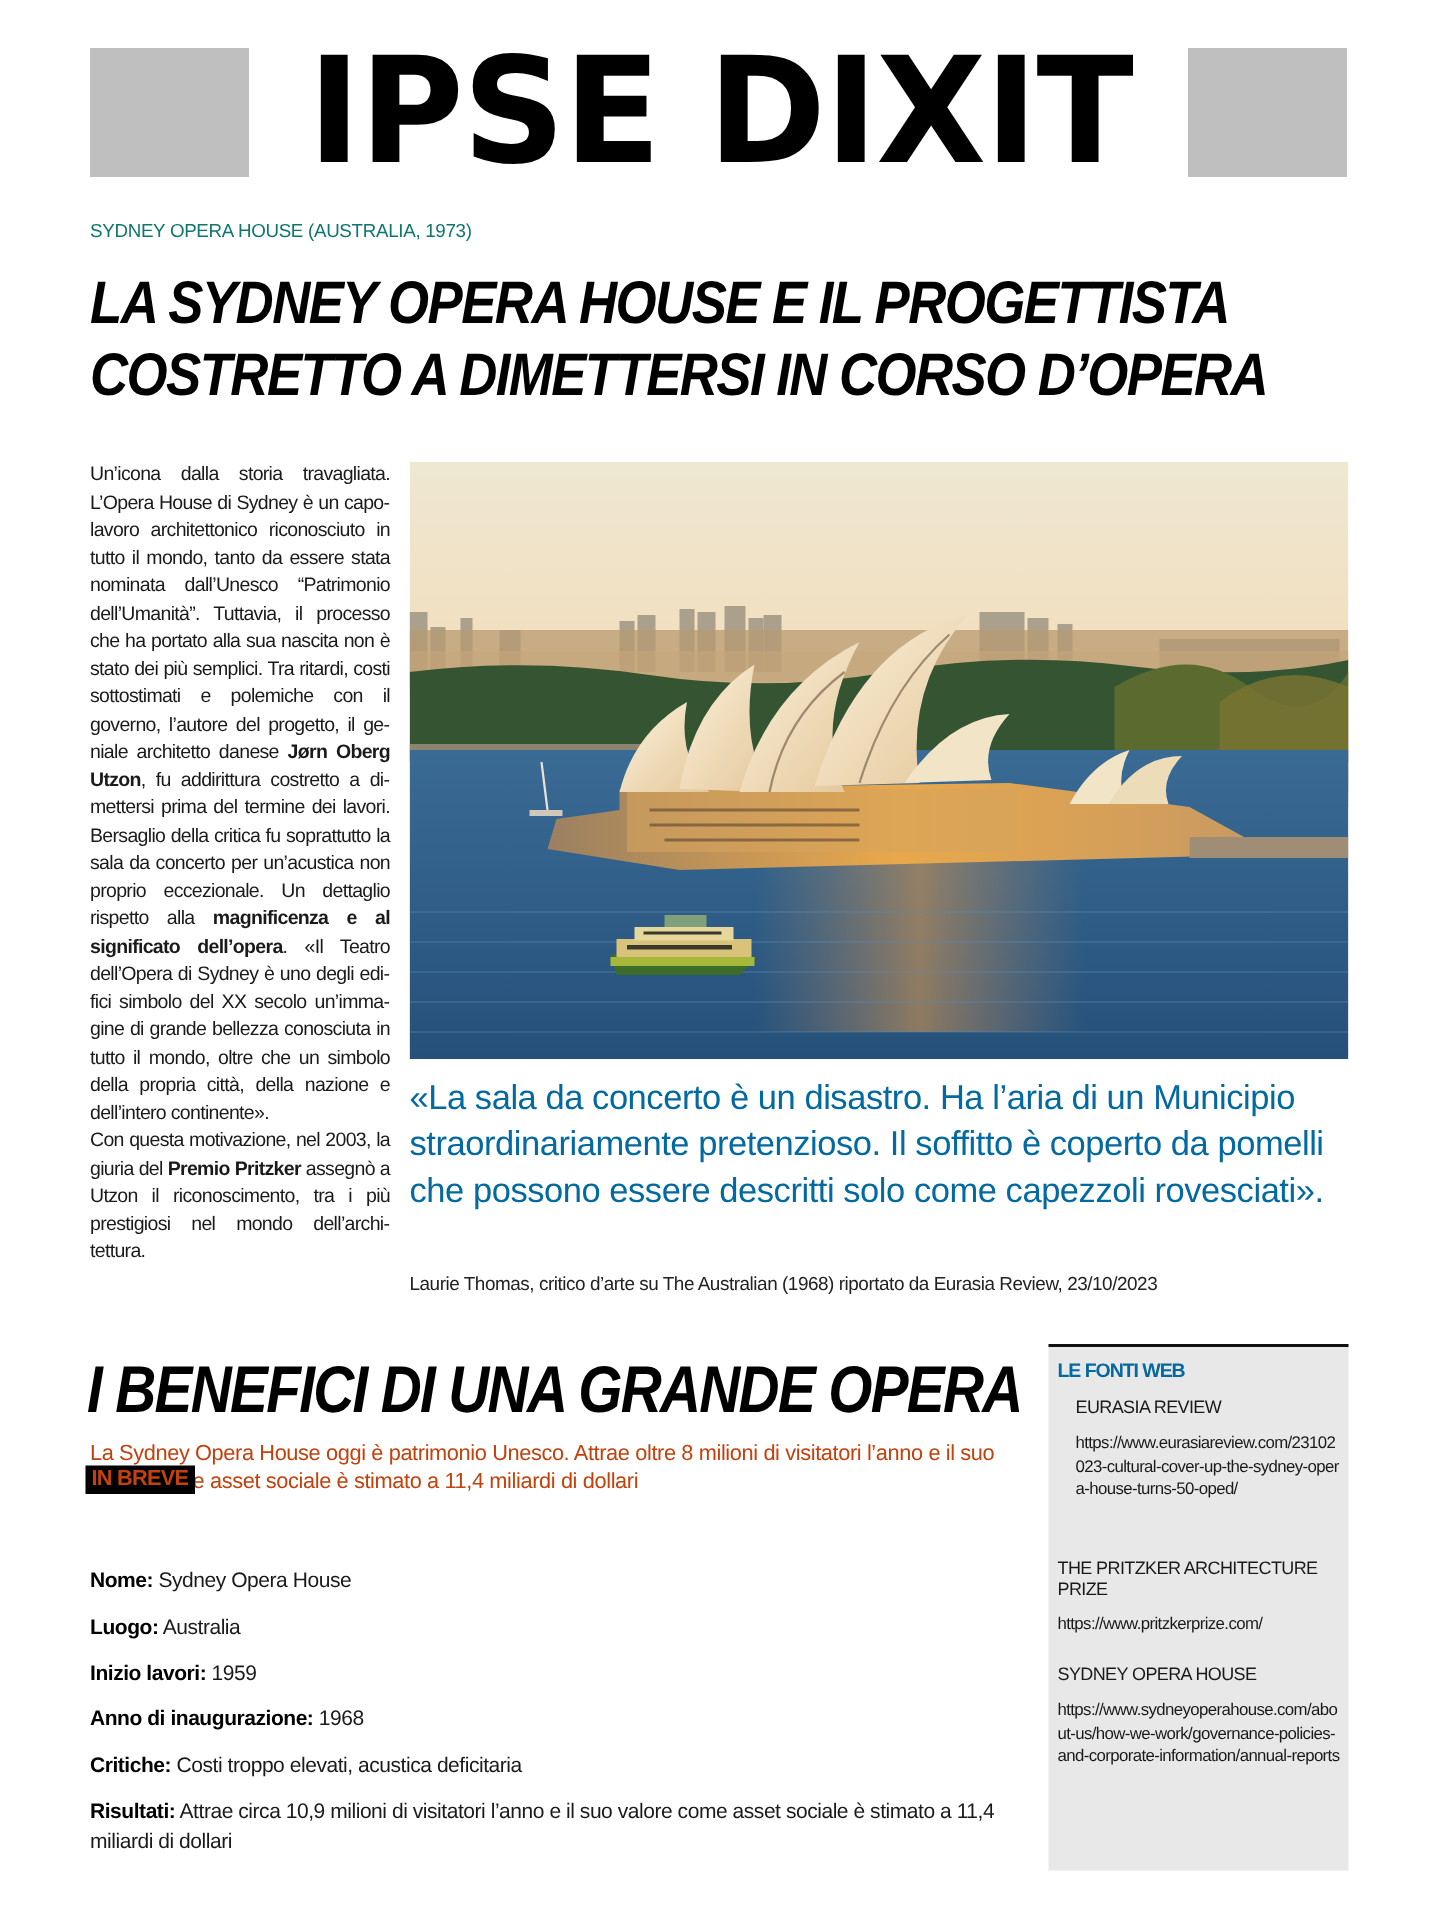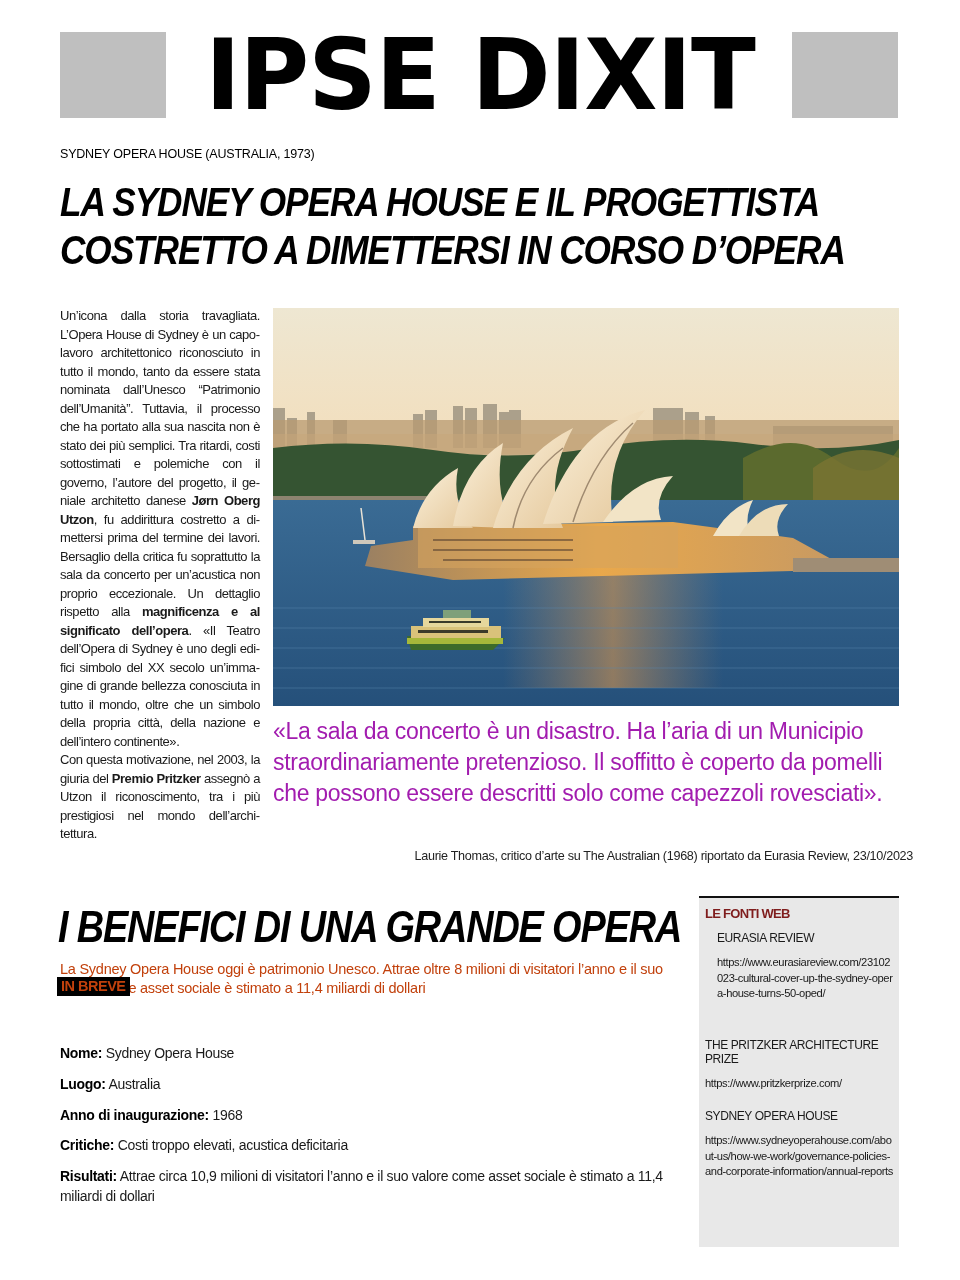--- a/index.html
+++ b/index.html
@@ -12,21 +12,21 @@
   .masthead-title {
     position: absolute; left: 170px; width: 620px; top: 20px; height: 110px;
     text-align: center; font-family: "DejaVu Sans", sans-serif; font-weight: bold;
     font-size: 98px; line-height: 110px; letter-spacing: -1px; color: #000;
     transform: scaleX(0.97);
   }
 
   .kicker {
     position: absolute; left: 60px; top: 147px;
     font-family: "Liberation Sans Narrow", "Liberation Sans", sans-serif;
-    font-size: 12.5px; color: #000000; letter-spacing: -0.2px;
+    font-size: 12.5px; color: #0f766e; letter-spacing: -0.2px;
   }
 
   .headline {
     position: absolute; left: 60px; top: 178px; width: 860px;
     font-family: "Liberation Sans", sans-serif; font-weight: bold; font-style: italic;
     font-size: 40px; line-height: 48px; color: #000; letter-spacing: -1.2px;
     transform-origin: left top; transform: scaleX(0.88);
     white-space: nowrap;
   }
   .headline span { display: block; }
@@ -39,27 +39,26 @@
   }
   .body-col p { margin: 0; }
   .body-col b { font-weight: bold; }
 
   .photo { position: absolute; left: 273px; top: 308px; width: 626px; height: 398px; overflow: hidden; }
   .photo svg { display: block; width: 100%; height: 100%; }
 
   .quote {
     position: absolute; left: 273px; top: 716px; width: 640px;
     font-family: "Liberation Sans", sans-serif; font-size: 23px; line-height: 31px;
-    color: #a21caf; letter-spacing: -0.3px;
+    color: #0369a1; letter-spacing: -0.3px;
   }
   .quote-source {
     position: absolute; left: 273px; top: 849px; width: 640px;
     font-family: "Liberation Sans", sans-serif; font-size: 12.6px; color: #222; letter-spacing: -0.3px;
     white-space: nowrap;
-    text-align: right;
   }
 
   .section-title {
     position: absolute; left: 58px; top: 900px; width: 640px;
     font-family: "Liberation Sans", sans-serif; font-weight: bold; font-style: italic;
     font-size: 44px; line-height: 54px; color: #000; letter-spacing: -1.3px;
     transform-origin: left top; transform: scaleX(0.86); white-space: nowrap;
   }
   .section-lead {
     position: absolute; left: 60px; top: 960px; width: 630px;
@@ -79,21 +78,21 @@
     color: #1a1a1a; margin-bottom: 10.8px; letter-spacing: -0.3px;
   }
   .fact .k { font-weight: bold; color: #000; }
 
   .sources {
     position: absolute; left: 699px; top: 896px; width: 200px; height: 351px;
     background: #e8e8e8; border-top: 2px solid #111; padding: 8px 6px 0 6px;
     font-family: "Liberation Sans", sans-serif; color: #1a1a1a;
   }
   .sources-title {
-    font-weight: bold; font-size: 13px; letter-spacing: -0.7px; color: #7f1d1d; margin-bottom: 10px;
+    font-weight: bold; font-size: 13px; letter-spacing: -0.7px; color: #0369a1; margin-bottom: 10px;
   }
   .source-name { font-size: 12px; letter-spacing: -0.4px; margin-bottom: 10px; }
   .source-url { font-size: 11.2px; line-height: 15.5px; letter-spacing: -0.4px; word-break: break-all; }
   .source-block { margin-bottom: 20px; }
   .source-block.b1 { margin-bottom: 36px; margin-left: 12px; }
   .source-block.b2 { margin-bottom: 18px; }
 </style>
 </head>
 <body>
 
@@ -218,20 +217,21 @@
 <blockquote class="quote">«La sala da concerto è un disastro. Ha l’aria di un Municipio straordinariamente pretenzioso. Il soffitto è coperto da pomelli che possono essere descritti solo come capezzoli rovesciati».</blockquote>
 <div class="quote-source">Laurie Thomas, critico d’arte su The Australian (1968) riportato da Eurasia Review, 23/10/2023</div>
 
 <h2 class="section-title">I BENEFICI DI UNA GRANDE OPERA</h2>
 <p class="section-lead">La Sydney Opera House oggi è patrimonio Unesco. Attrae oltre 8 milioni di visitatori l’anno e il suo valore come asset sociale è stimato a 11,4 miliardi di dollari</p>
 <div class="badge">IN BREVE</div>
 
 <div class="facts">
   <div class="fact"><span class="k">Nome:</span><span> Sydney Opera House</span></div>
   <div class="fact"><span class="k">Luogo:</span><span> Australia</span></div>
+  <div class="fact"><span class="k">Inizio lavori:</span><span> 1959</span></div>
   <div class="fact"><span class="k">Anno di inaugurazione:</span><span> 1968</span></div>
   <div class="fact"><span class="k">Critiche:</span><span> Costi troppo elevati, acustica deficitaria</span></div>
   <div class="fact"><span class="k">Risultati:</span><span> Attrae circa 10,9 milioni di visitatori l’anno e il suo valore come asset sociale è stimato a 11,4 miliardi di dollari</span></div>
 </div>
 
 <aside class="sources">
   <div class="sources-title">LE FONTI WEB</div>
   <div class="source-block b1">
     <div class="source-name">EURASIA REVIEW</div>
     <div class="source-url">https://www.eurasiareview.com/23102023-cultural-cover-up-the-sydney-opera-house-turns-50-oped/</div>

